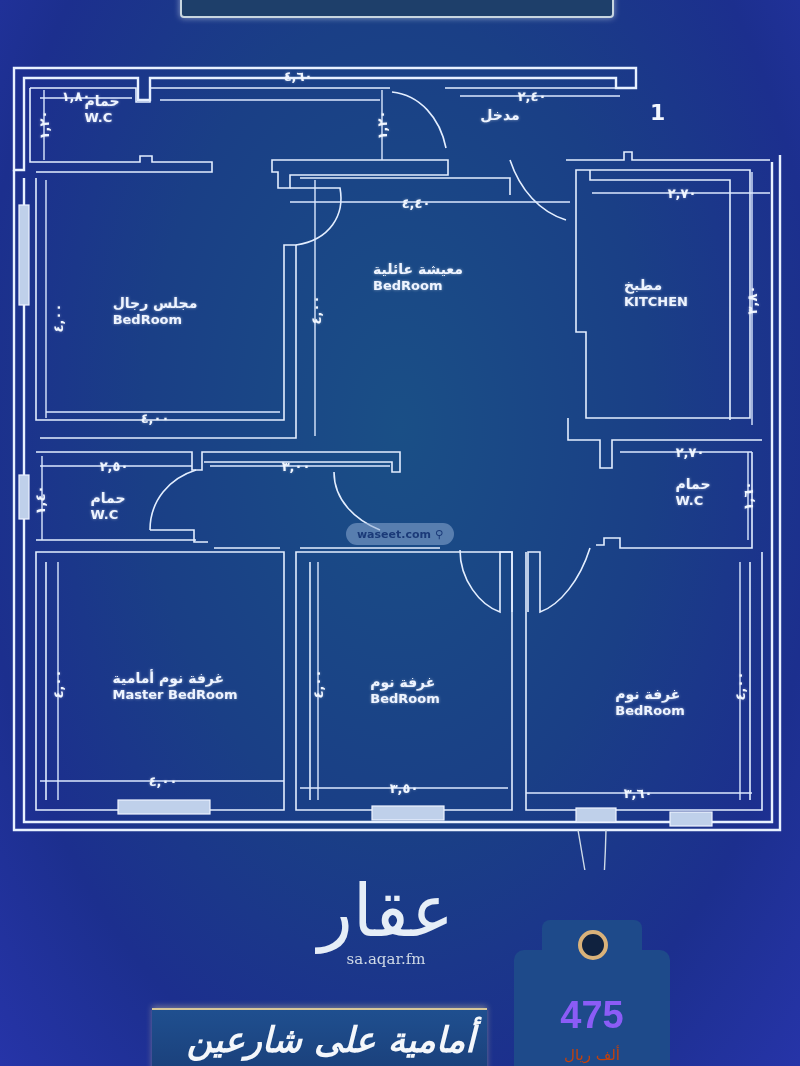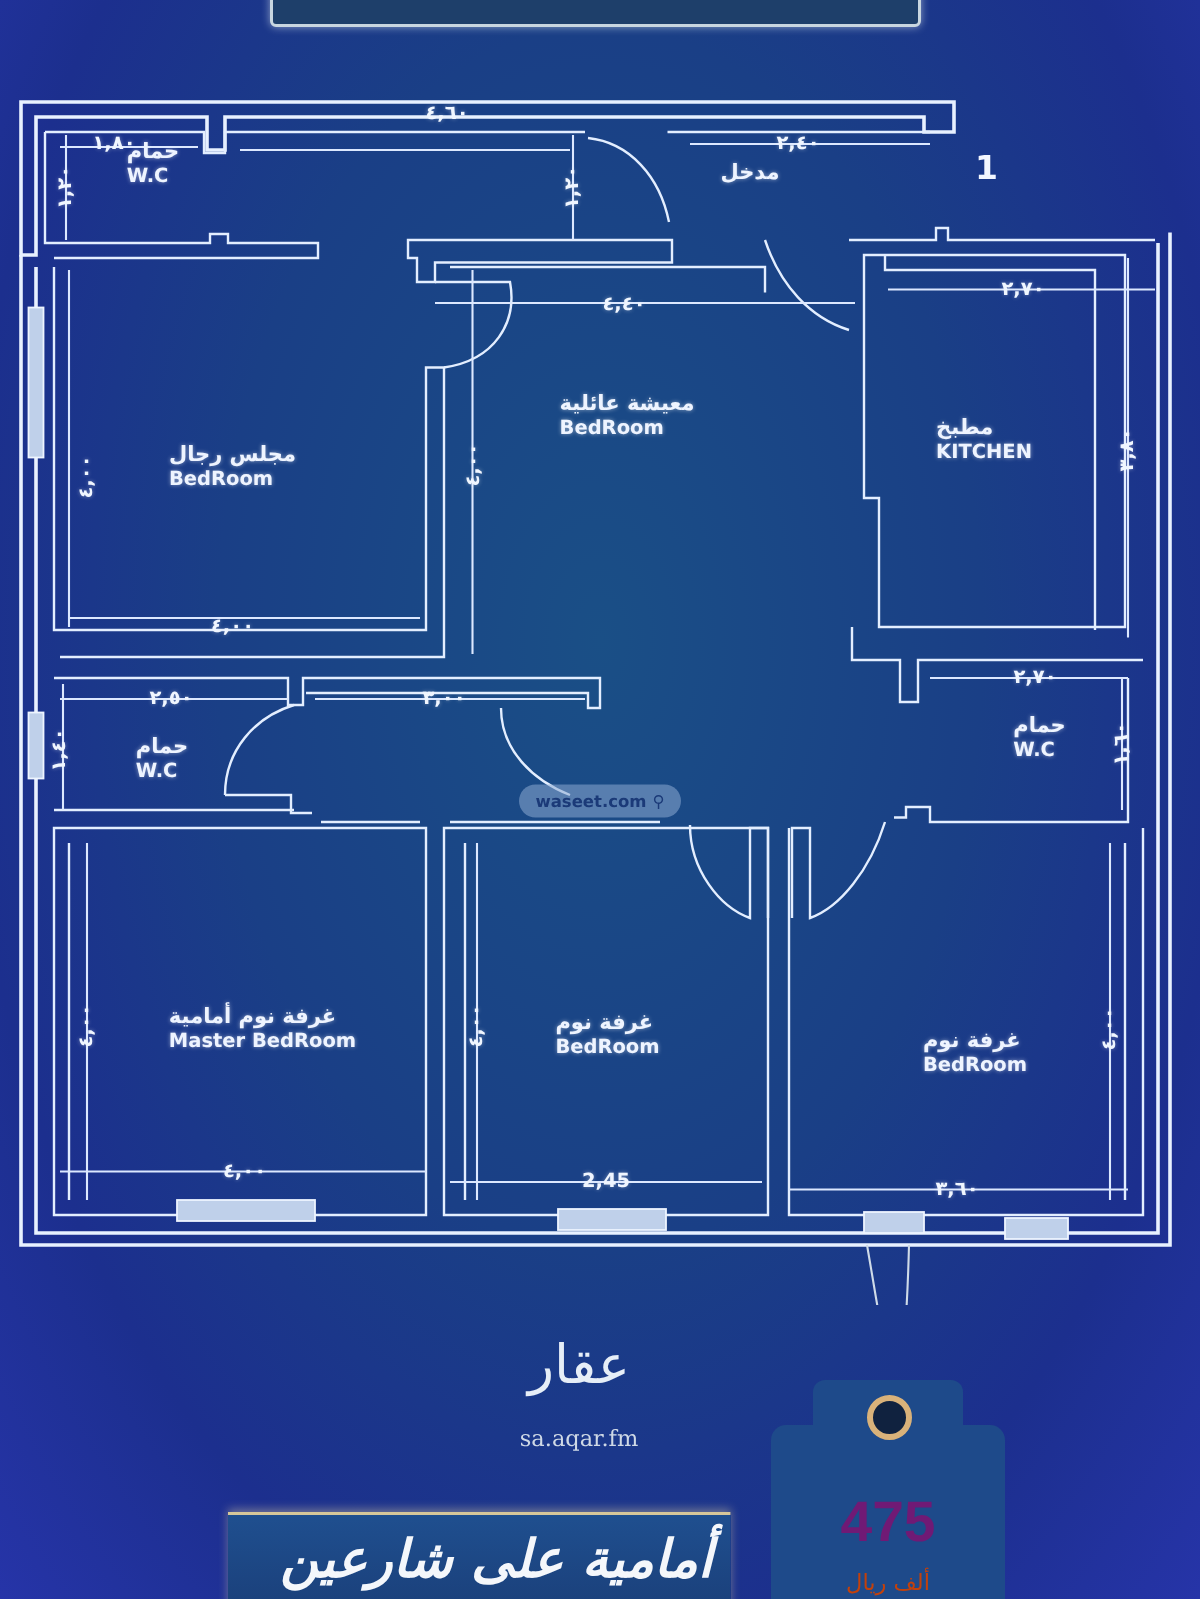--- a/index.html
+++ b/index.html
@@ -32,21 +32,21 @@
   }
   .dimtxt.v { transform:translate(-50%,-50%) rotate(-90deg); }
   .plan-num { position:absolute; left:650px; top:100px; color:#f3f7ff; font-size:22px; font-weight:bold; }
   .watermark {
     position:absolute; left:346px; top:523px; width:108px; height:22px; border-radius:11px;
     background:rgba(140,170,210,0.55); color:#1b3a78; font-size:11px; font-weight:bold;
     display:flex; align-items:center; justify-content:center; gap:4px;
   }
   .logo-ar {
     position:absolute; left:318px; top:880px; width:136px; text-align:center;
-    color:#e6eef7; font-size:36px; line-height:62px; direction:rtl; font-family:"DejaVu Sans", sans-serif;
+    color:#e6eef7; font-size:72px; line-height:62px; direction:rtl; font-family:"DejaVu Sans", sans-serif;
   }
   .logo-url {
     position:absolute; left:318px; top:950px; width:136px; text-align:center;
     color:#cfd9e6; font-size:15px; font-family:"DejaVu Serif", serif;
   }
   .banner {
     position:absolute; left:152px; top:1008px; width:335px; height:70px;
     background:linear-gradient(180deg,#1f4f8f 0%, #1a3e78 100%);
     border-top:2px solid #d6c79a; box-shadow:0 -2px 6px rgba(240,220,160,0.4);
   }
@@ -64,21 +64,21 @@
   .tag-top {
     position:absolute; left:28px; top:0; width:100px; height:40px;
     background:#1e4a8a; border-radius:8px 8px 0 0;
   }
   .tag-ring {
     position:absolute; left:64px; top:10px; width:22px; height:22px; border-radius:50%;
     border:4px solid #d9b27a; background:#10223f;
   }
   .tag-price {
     position:absolute; left:0; width:156px; top:74px; text-align:center;
-    color:#701a75; font-size:38px; font-weight:bold; font-family:"Liberation Sans", sans-serif;
+    color:#8b5cf6; font-size:38px; font-weight:bold; font-family:"Liberation Sans", sans-serif;
   }
   .tag-unit {
     position:absolute; left:0; width:156px; top:126px; text-align:center;
     color:#c2410c; font-size:15px; direction:rtl;
   }
 </style>
 </head>
 <body>
 
 <div class="top-card"></div>
@@ -210,21 +210,21 @@
 <div class="dimtxt" style="left:682px;top:193px">٢,٧٠</div>
 <div class="dimtxt v" style="left:752px;top:300px">٣,٨٠</div>
 <div class="dimtxt" style="left:114px;top:466px">٢,٥٠</div>
 <div class="dimtxt v" style="left:40px;top:500px">١,٤٠</div>
 <div class="dimtxt" style="left:296px;top:466px">٣,٠٠</div>
 <div class="dimtxt" style="left:690px;top:452px">٢,٧٠</div>
 <div class="dimtxt v" style="left:748px;top:496px">١,٦٠</div>
 <div class="dimtxt v" style="left:58px;top:684px">٤,٠٠</div>
 <div class="dimtxt" style="left:163px;top:781px">٤,٠٠</div>
 <div class="dimtxt v" style="left:318px;top:684px">٤,٠٠</div>
-<div class="dimtxt" style="left:404px;top:788px">2,45</div>
+<div class="dimtxt" style="left:404px;top:788px">٣,٥٠</div>
 <div class="dimtxt v" style="left:740px;top:686px">٤,٠٠</div>
 <div class="dimtxt" style="left:638px;top:793px">٣,٦٠</div>
 
 <div class="watermark">
   <span>waseet.com</span>
   <span>⚲</span>
 </div>
 
 <div class="logo-ar">عقار</div>
 <div class="logo-url">sa.aqar.fm</div>

